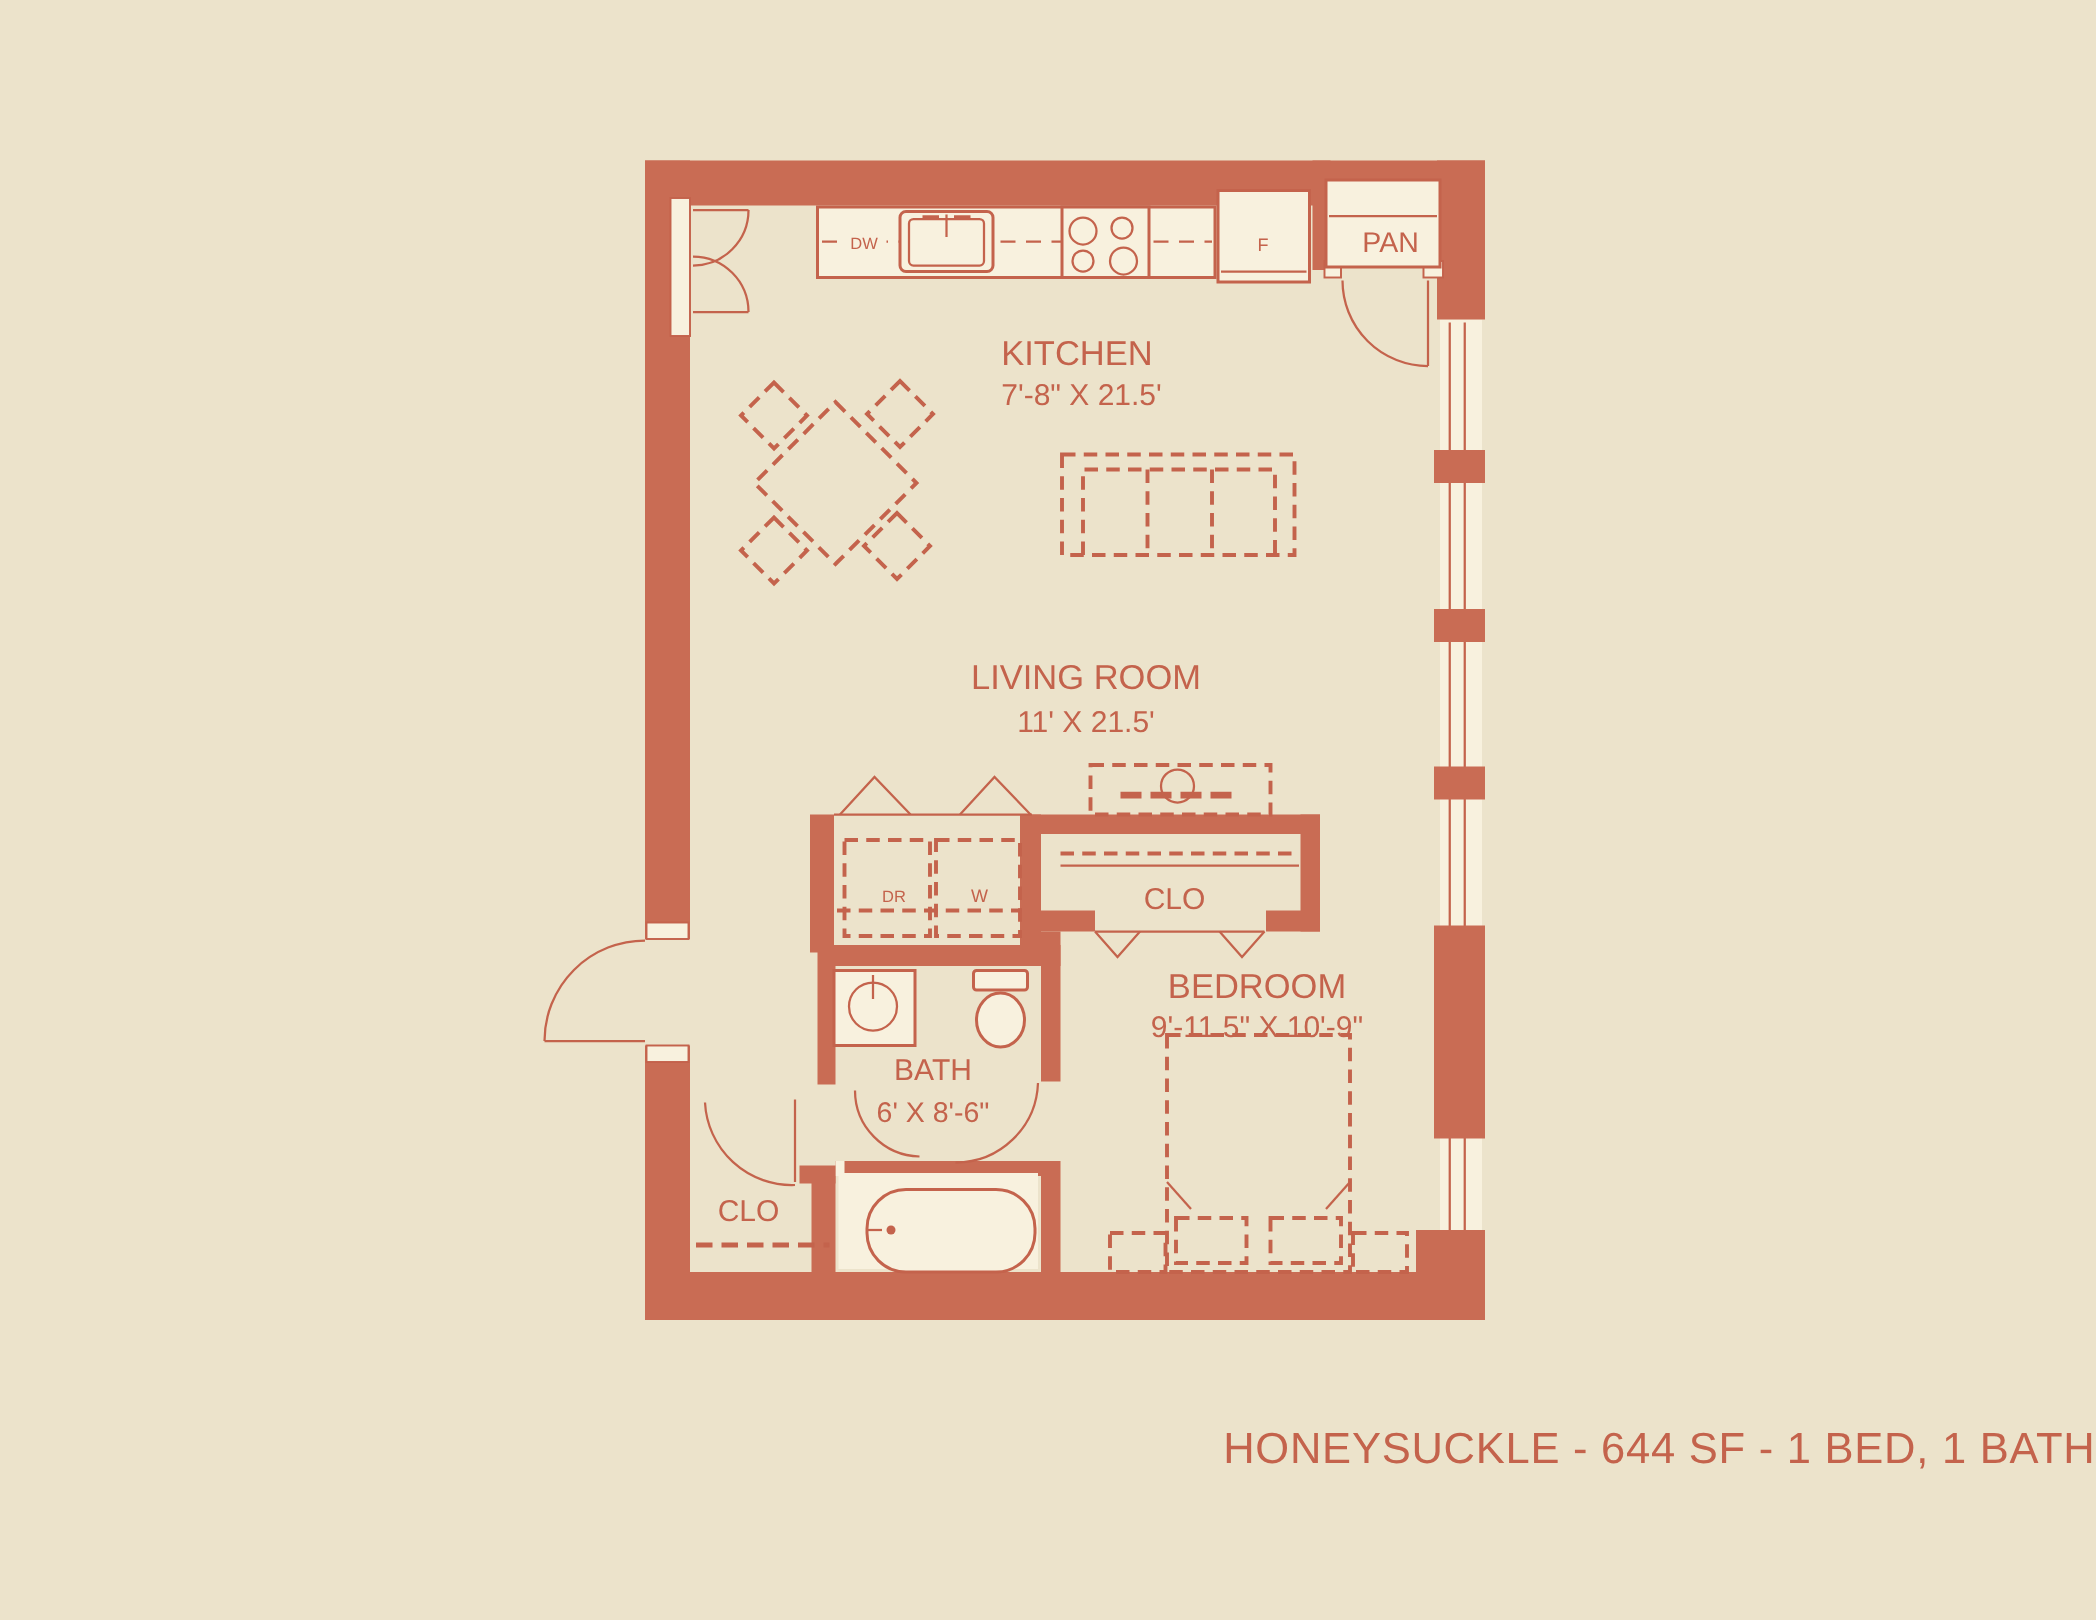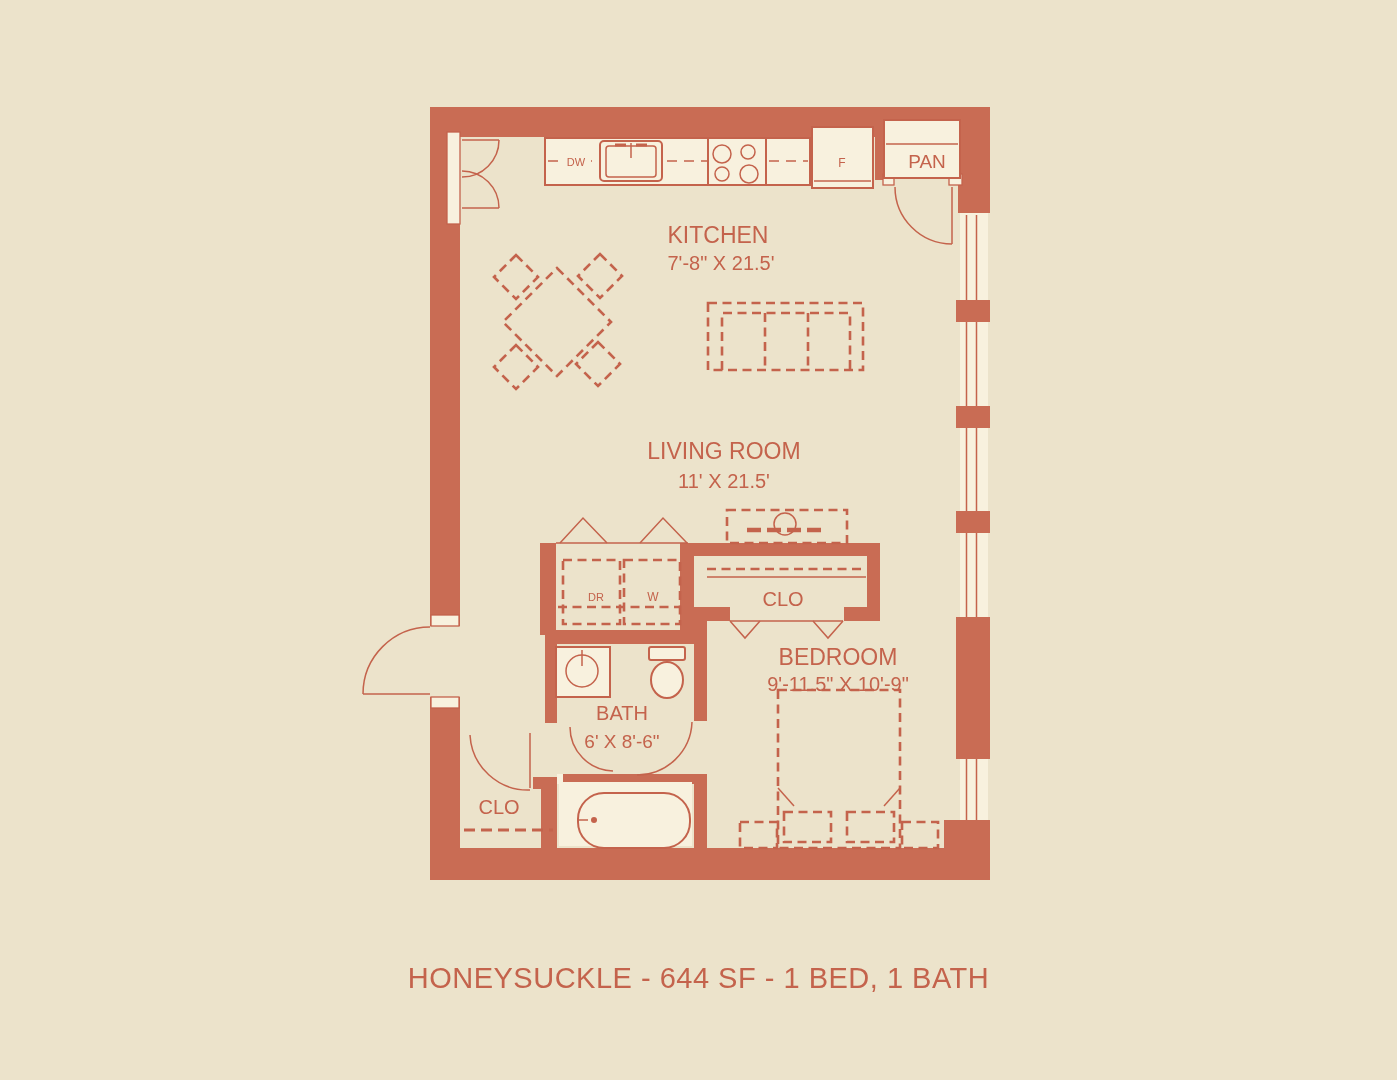--- a/index.html
+++ b/index.html
@@ -18,22 +18,22 @@
   .ln-thin{fill:none;stroke:var(--line);stroke-width:1.5;}
   .dash{fill:none;stroke:var(--line);stroke-width:2.6;stroke-dasharray:9 5.5;}
   .dash-thick{fill:none;stroke:var(--line);stroke-width:3.2;stroke-dasharray:11 6;}
   .jamb{fill:var(--fixture);stroke:var(--line);stroke-width:1.3;}
   .lbl{fill:var(--line);font-family:"Liberation Sans",sans-serif;text-anchor:middle;}
   .lbl-lg{font-size:23px;}
   .lbl-md{font-size:20px;}
   .lbl-sm{font-size:19px;}
   .lbl-xs{font-size:12px;}
   .lbl-xxs{font-size:11px;}
-  #title{position:absolute;top:950px;left:0;width:100%;text-align:center;
-         color:var(--line);font-size:29px;letter-spacing:0.5px;margin-top:12px;}
+  #title{position:absolute;top:950px;left:0;width:100%;text-align:right;
+         color:var(--line);font-size:29px;letter-spacing:0.5px;}
 </style>
 </head>
 <body>
 
 <div id="canvas">
   <svg id="plan-svg" width="1397" height="1080" viewBox="0 0 1397 1080">
 
     <g>
       <rect x="960" y="213" width="28" height="609" class="fix-plain"></rect>
       <line x1="966.5" y1="215" x2="966.5" y2="820" class="ln-thin"></line>

